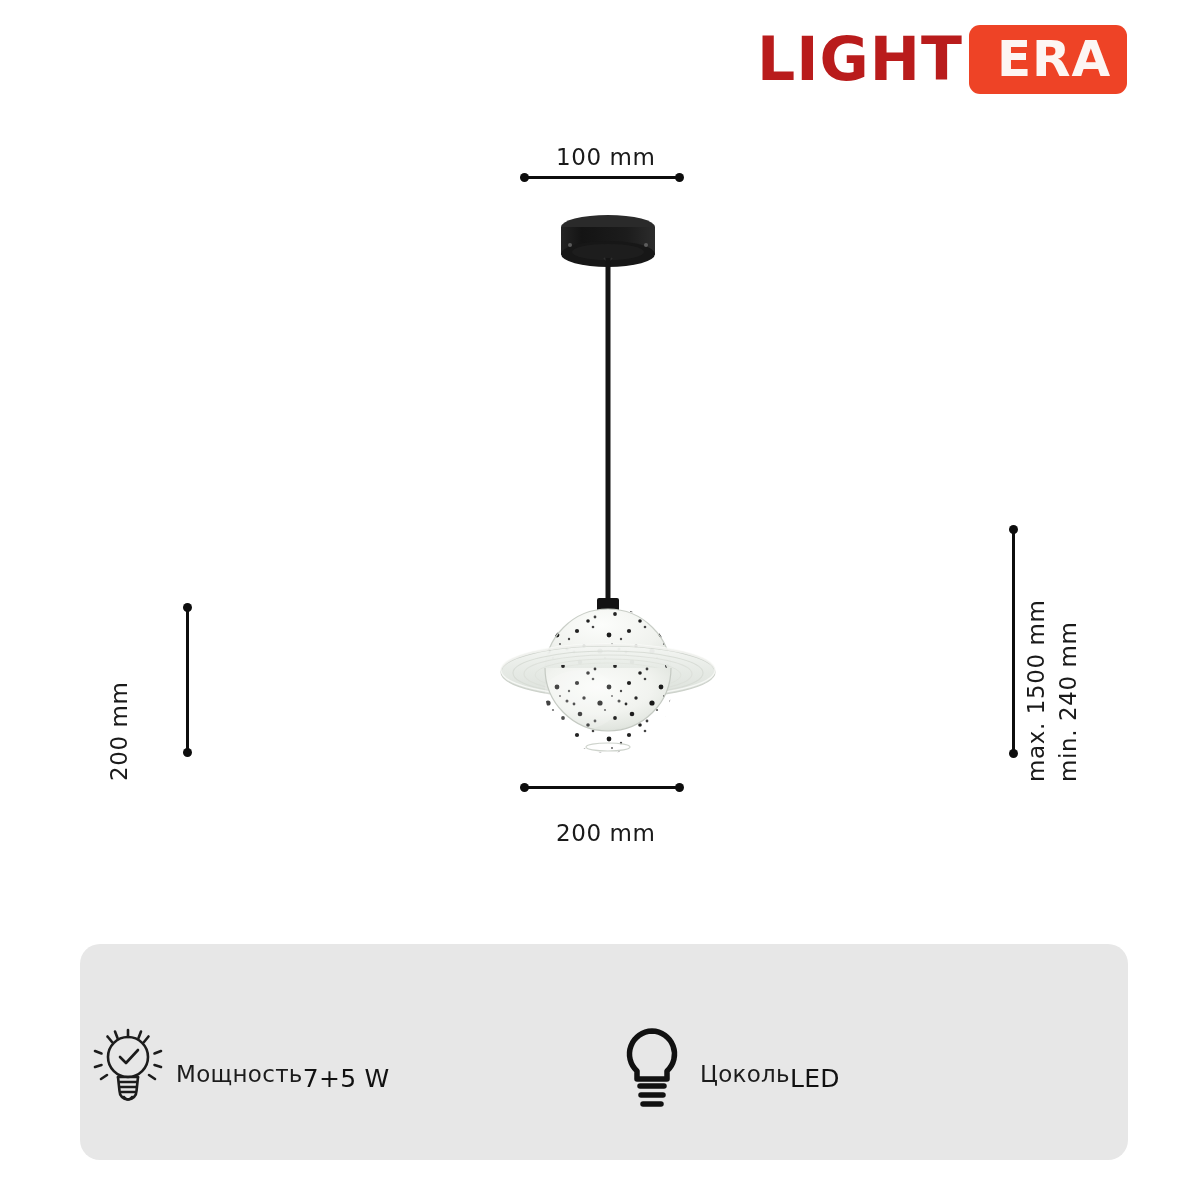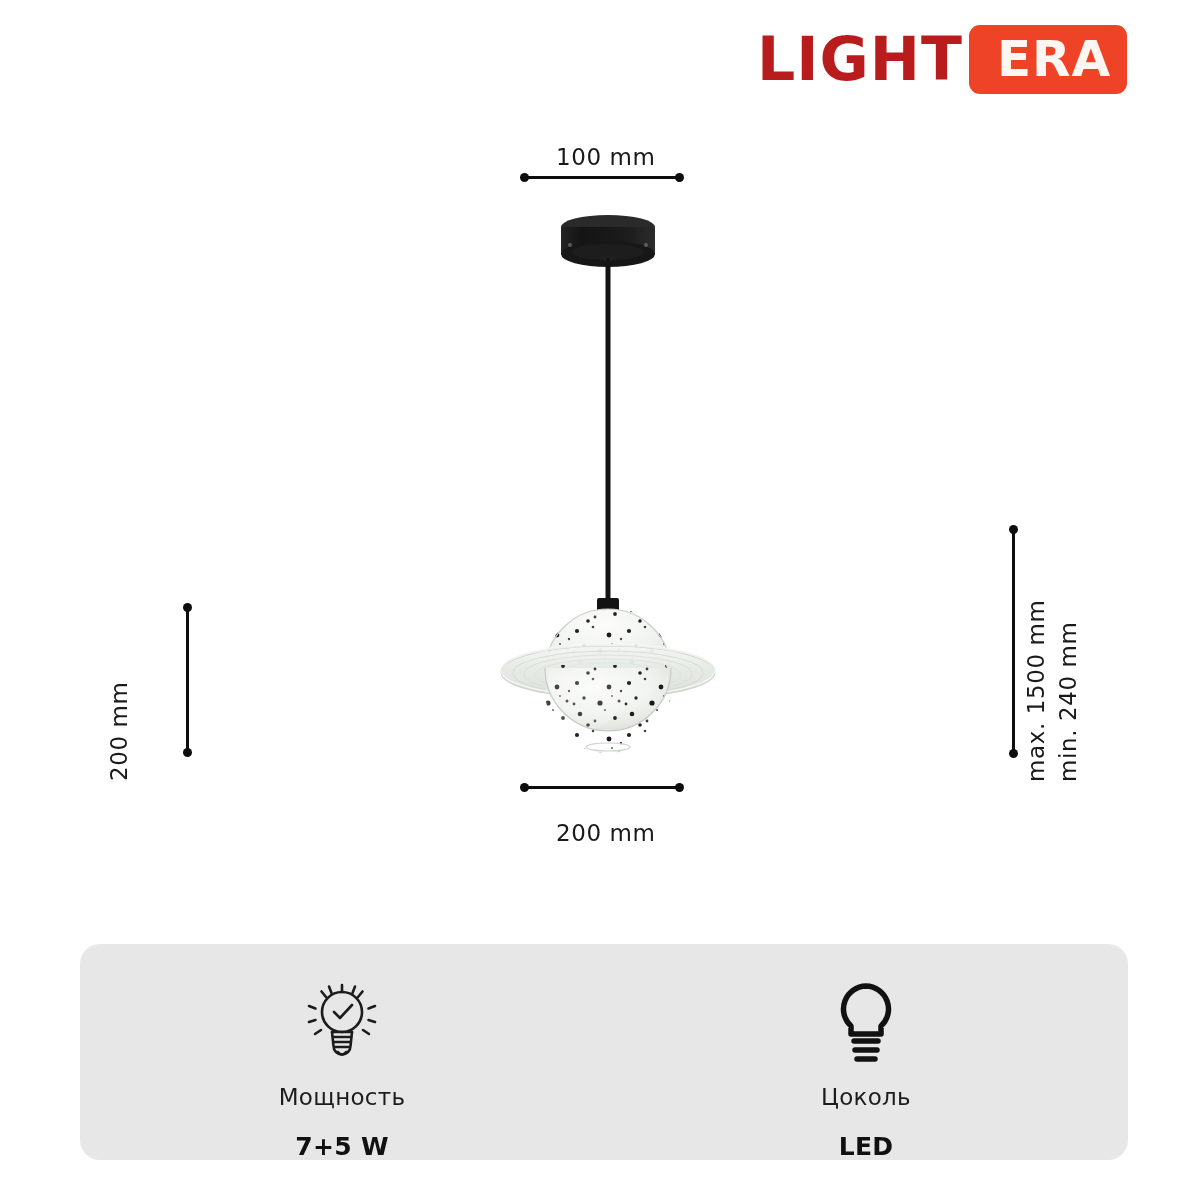--- a/index.html
+++ b/index.html
@@ -119,38 +119,37 @@
     top: 944px;
     width: 1048px;
     height: 216px;
     background: #e7e7e7;
     border-radius: 20px;
     display: flex;
   }
   .info-item {
     flex: 1;
     display: flex;
-    flex-direction: column;
     align-items: center;
     justify-content: flex-start;
     padding-top: 30px;
     text-align: center;
   }
   .info-icon { height: 96px; display: flex; align-items: center; justify-content: center; }
   .info-title {
     margin-top: 14px;
     font-size: 23px;
     color: #1c1c1c;
     letter-spacing: 0.3px;
     font-family: "DejaVu Sans", "Liberation Sans", sans-serif;
   }
   .info-value {
     margin-top: 22px;
     font-size: 25px;
-    font-weight: 700;
+    font-weight: 400;
     color: #111111;
     letter-spacing: 0.3px;
     font-family: "DejaVu Sans", "Liberation Sans", sans-serif;
   }
 </style>
 </head>
 <body>
 
 <div id="logo">
   <span id="logo-light">LIGHT</span>

